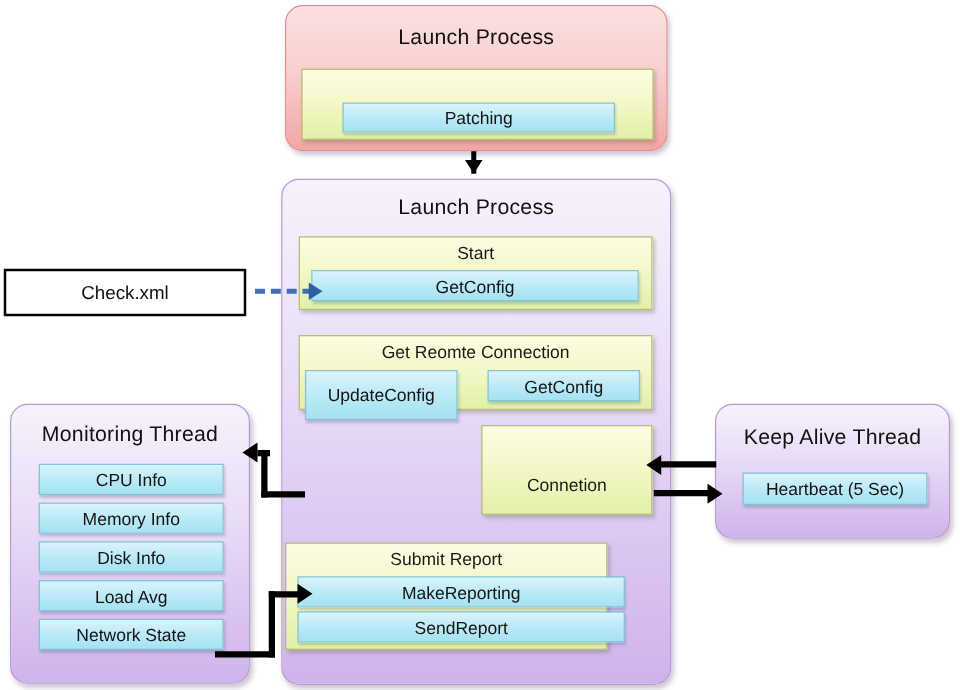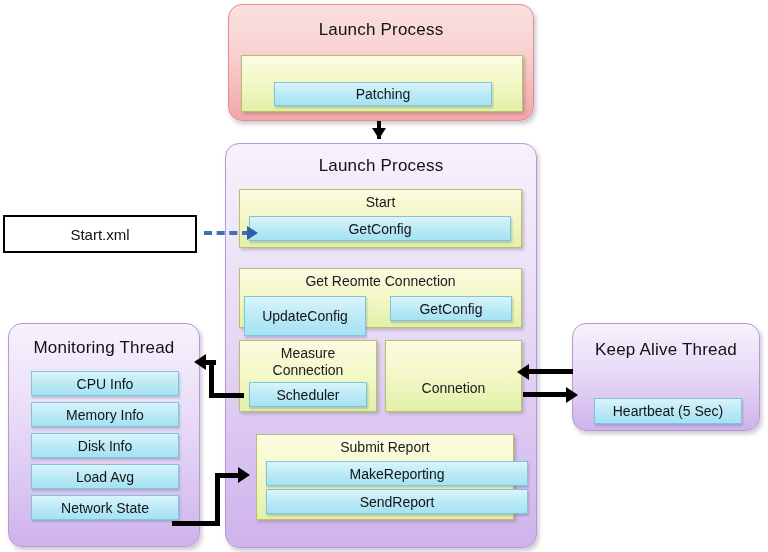--- a/index.html
+++ b/index.html
@@ -159,53 +159,48 @@
       <div class="group-label" style="top:4px;">Start</div>
       <div class="btn" style="left:9px; top:26px; width:262px; height:25px;">GetConfig</div>
     </div>
 
     <div class="group" style="left:13px; top:124px; width:283px; height:60px;">
       <div class="group-label" style="top:4px;">Get Reomte Connection</div>
       <div class="btn" style="left:4px; top:27px; width:122px; height:40px;">UpdateConfig</div>
       <div class="btn" style="left:150px; top:27px; width:122px; height:25px;">GetConfig</div>
     </div>
 
-    <div class="group" style="left:13px; top:196px; width:138px; height:72px;">
-      <div class="group-label" style="top:4px;">Measure</div>
-      <div class="group-label" style="top:21px;">Connection</div>
-      <div class="btn" style="left:9px; top:41px; width:118px; height:25px;">Scheduler</div>
-    </div>
 
     <div class="group" style="left:159px; top:196px; width:137px; height:72px;">
       <div class="group-label" style="top:39px;">Connetion</div>
     </div>
 
-    <div class="group" style="left:30px; top:290px; width:258px; height:86px;">
+    <div class="group" style="left:2px; top:290px; width:258px; height:86px;">
       <div class="group-label" style="top:4px;">Submit Report</div>
       <div class="btn" style="left:9px; top:26px; width:262px; height:25px;">MakeReporting</div>
       <div class="btn" style="left:9px; top:54px; width:262px; height:25px;">SendReport</div>
     </div>
   </div>
 
   <div class="panel panel-purple" style="left:8px; top:323px; width:192px; height:224px;">
     <div class="panel-title" style="top:14px;">Monitoring Thread</div>
 
     <div class="btn" style="left:22px; top:47px; width:148px; height:25px;">CPU Info</div>
     <div class="btn" style="left:22px; top:78px; width:148px; height:25px;">Memory Info</div>
     <div class="btn" style="left:22px; top:109px; width:148px; height:25px;">Disk Info</div>
     <div class="btn" style="left:22px; top:140px; width:148px; height:25px;">Load Avg</div>
     <div class="btn" style="left:22px; top:171px; width:148px; height:25px;">Network State</div>
   </div>
 
   <div class="panel panel-purple" style="left:572px; top:323px; width:188px; height:108px;">
     <div class="panel-title" style="top:16px;">Keep Alive Thread</div>
-    <div class="btn" style="left:21px; top:54px; width:148px; height:26px;margin-top:20px;">Heartbeat (5 Sec)</div>
-  </div>
-
-  <div class="plainbox" style="left:3px; top:215px; width:194px; height:38px;">Start.xml</div>
+    <div class="btn" style="left:21px; top:54px; width:148px; height:26px;">Heartbeat (5 Sec)</div>
+  </div>
+
+  <div class="plainbox" style="left:3px; top:215px; width:194px; height:38px;">Check.xml</div>
 
   <div class="dashed-line" style="left:204px; top:231px; width:46px;"></div>
   <div class="arrow-right-blue" style="left:247px; top:226px;"></div>
 
   <div class="ln" style="left:209px; top:393px; width:35px; height:5px;"></div>
 
   <div class="ln" style="left:209px; top:360px; width:5px; height:38px;"></div>
 
   <div class="ln" style="left:206px; top:360px; width:10px; height:5px;"></div>
   <div class="arrow arrow-left" style="left:194px; top:354px;"></div>

